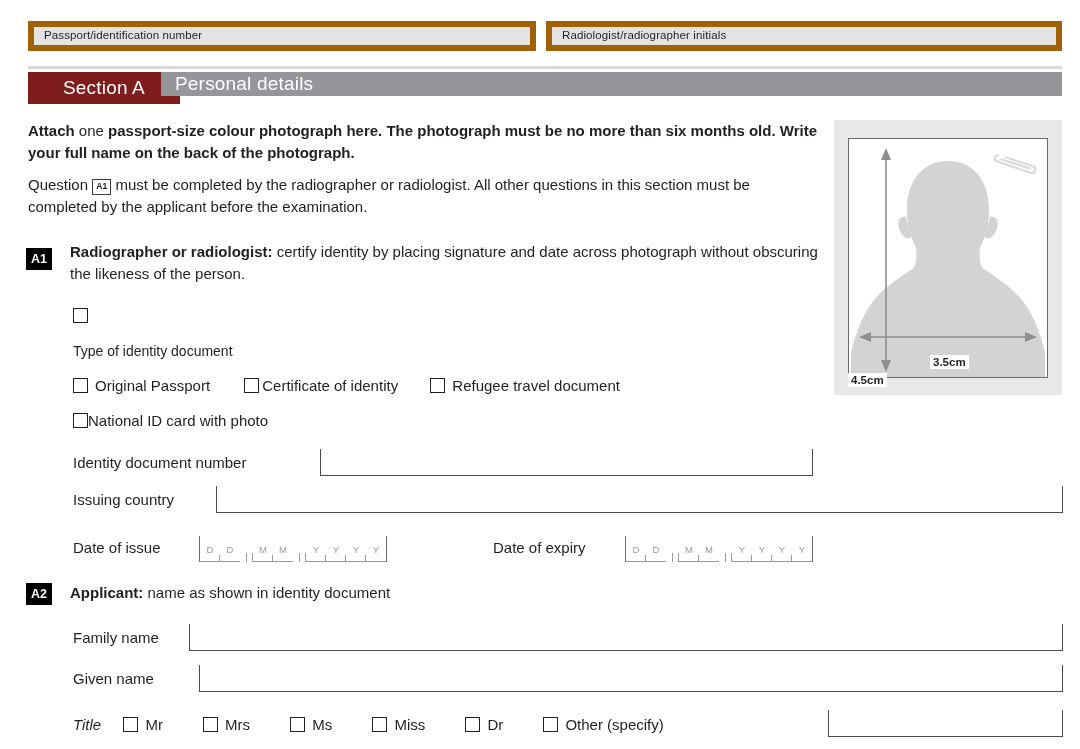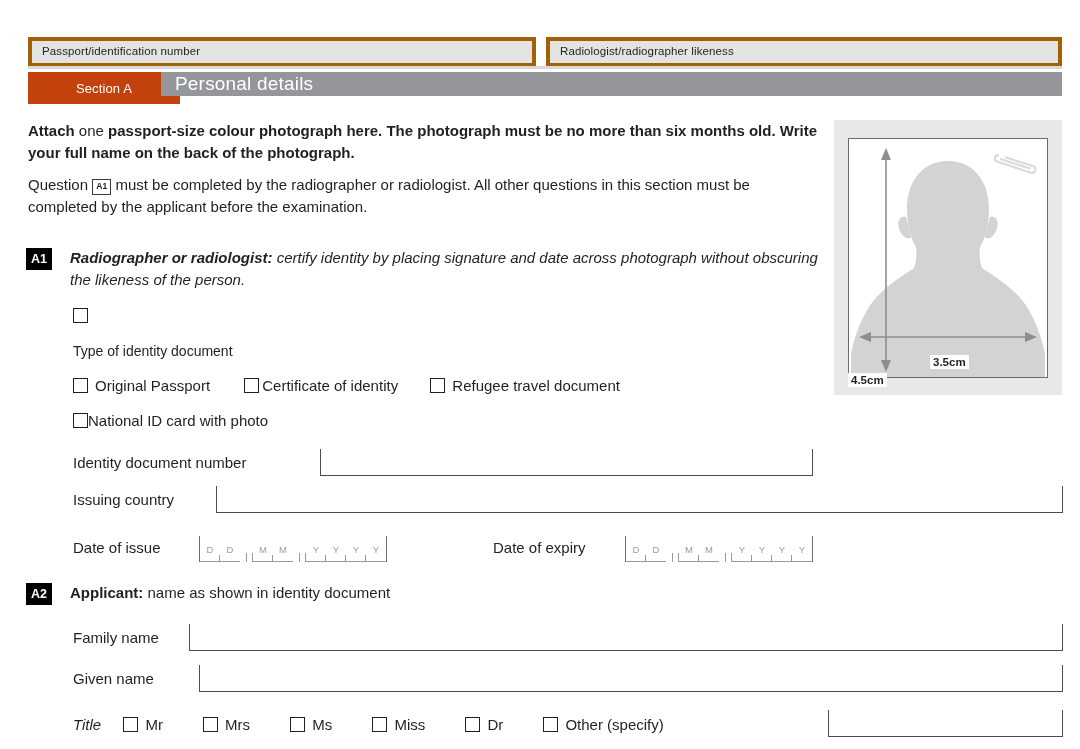--- a/index.html
+++ b/index.html
@@ -19,25 +19,25 @@
   
   .hdr-row {
     position: absolute;
     top: 21px;
     left: 28px;
     width: 1034px;
     height: 30px;
   }
   .hdr-box {
     position: absolute;
-    top: 16px;
+    top: 0;
     height: 30px;
     box-sizing: border-box;
     background: #e3e3e3;
-    border: 4px solid #a16207;
+    border: 6px solid #a16207;
     display: flex;
     align-items: center;
   }
   .hdr-box.left  { left: 0;     width: 508px; }
   .hdr-box.right { left: 518px; width: 516px; }
   .hdr-label {
     font-size: 11.5px;
     color: #231f20;
     padding-left: 10px;
     letter-spacing: 0.01em;
@@ -59,26 +59,26 @@
     top: 72px;
     width: 1034px;
     height: 32px;
   }
   .banner-tag {
     position: absolute;
     left: 0;
     top: 0;
     width: 152px;
     height: 32px;
-    background: #c2410c;
+    background: #7f1d1d;
     color: #ffffff;
     display: flex;
     align-items: center;
     justify-content: center;
-    font-size: 13px;
+    font-size: 19px;
     letter-spacing: 0.01em;
   }
   .banner-title {
     position: absolute;
     left: 133px;
     top: 0;
     width: 901px;
     height: 24px;
     background: #949699;
     color: #ffffff;
@@ -307,40 +307,40 @@
   }
 </style>
 </head>
 <body>
 
 <div class="hdr-row">
   <div class="hdr-box left">
     <span class="hdr-label">Passport/identification number</span>
   </div>
   <div class="hdr-box right">
-    <span class="hdr-label">Radiologist/radiographer likeness</span>
+    <span class="hdr-label">Radiologist/radiographer initials</span>
   </div>
 </div>
 
 <div class="banner-rule"></div>
 <div class="banner">
   <div class="banner-tag">Section A</div>
   <div class="banner-title">Personal details</div>
 </div>
 
 <div class="intro-bold">
   <span>Attach</span><span class="reg"> one </span><span>passport-size colour photograph here. The photograph must be no more than six months old. Write your full name on the back of the photograph.</span>
 </div>
 
 <div class="intro-reg">
   <span>Question </span><span class="inline-badge">A1</span><span> must be completed by the radiographer or radiologist. All other questions in this section must be completed by the applicant before the examination.</span>
 </div>
 
 <div class="qbadge" style="top:248px;">A1</div>
-<div class="q-text" style="left:70px; top:247px; width:750px;font-style:italic;">
+<div class="q-text" style="left:70px; top:241px; width:750px;">
   <b>Radiographer or radiologist:</b><span> certify identity by placing signature and date across photograph without obscuring the likeness of the person.</span>
 </div>
 
 <div class="cb-row" style="left:73px; top:306px;">
   <span class="cbox"></span>
 </div>
 
 <div class="plain-label" style="left:73px; top:341px;">Type of identity document</div>
 
 <div class="cb-row" style="left:73px; top:376px;">

